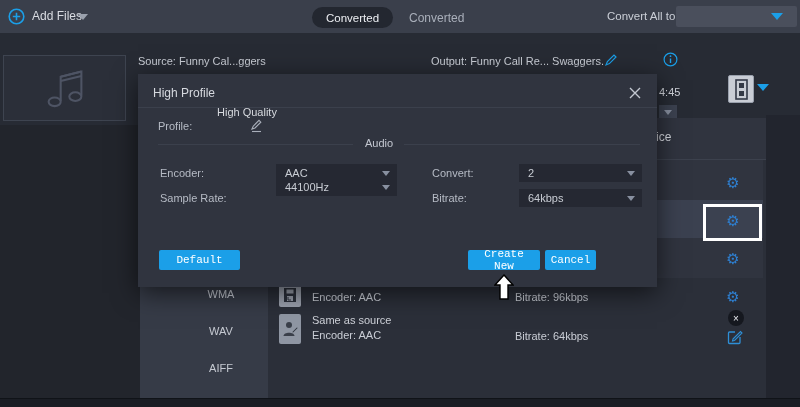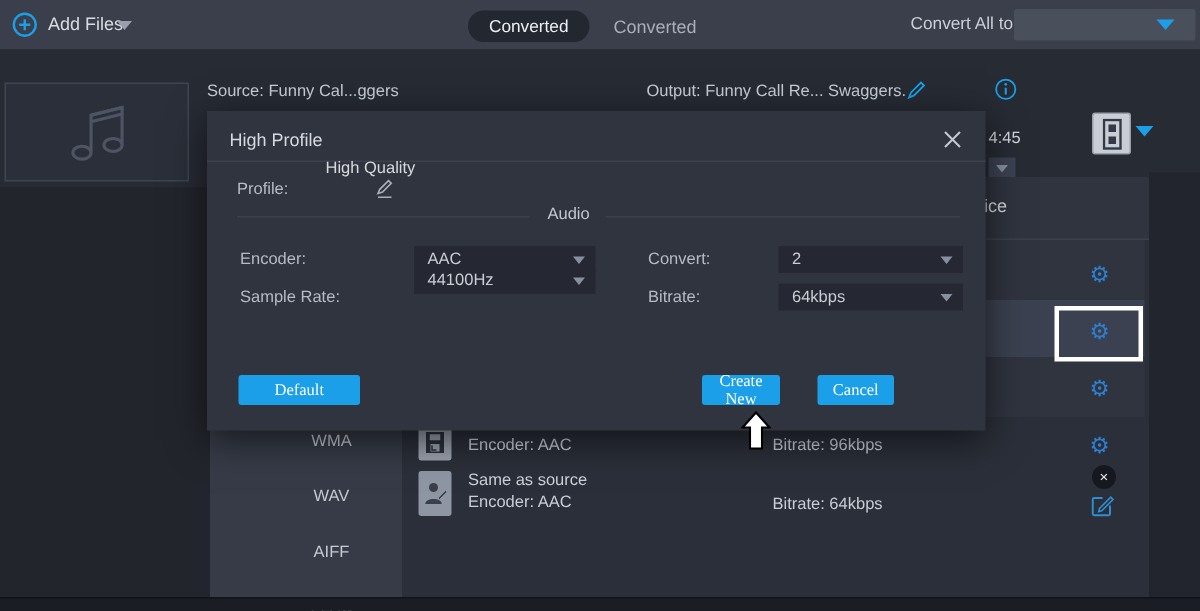--- a/index.html
+++ b/index.html
@@ -34,21 +34,21 @@
   .dialog{left:138px;top:74px;width:519px;height:213px;background:#30343F;
     box-shadow:0 6px 24px rgba(0,0,0,.6);z-index:20;}
   .dlg-sep{position:absolute;background:#3B404C;height:1px;}
   .lbl{color:#B6BBC5;}
   .val{color:#D7DADF;}
   .sel{position:absolute;height:18px;background:#252832;color:#C9CDD4;
     display:flex;align-items:center;padding-left:9px;cursor:pointer;}
   .sel .caret{position:absolute;right:7px;top:7px;}
   .btn{position:absolute;height:20px;background:#1B9FE8;color:#FFFFFF;border:none;
     border-radius:2px;font-size:11px;display:flex;align-items:center;justify-content:center;
-    cursor:pointer;font-family:Liberation Serif, serif;}
+    cursor:pointer;font-family:Liberation Mono, monospace;}
   .xbadge{width:16px;height:16px;border-radius:50%;background:#15181F;color:#E8EAEF;
     display:flex;align-items:center;justify-content:center;font-size:10px;cursor:pointer;}
   .arrow-annot{z-index:40;}
   .thumb{left:3px;top:55px;width:121px;height:64px;background:#2B2F39;border:1px solid #3E4450;
     display:flex;align-items:center;justify-content:center;}
   .filmbtn{left:728px;top:75px;width:24px;height:26px;background:#C9CDD5;border:1px solid #99A0AC;
     border-radius:2px;display:flex;align-items:center;justify-content:center;cursor:pointer;}
   .minidd{left:659px;top:105px;width:18px;height:14px;background:#3C4250;
     display:flex;align-items:center;justify-content:center;cursor:pointer;}
   .hdrband{left:400px;top:118px;width:366px;height:42px;background:#30343F;}
@@ -219,21 +219,21 @@
       <span class="txt">44100Hz</span>
       <span class="caret small"></span>
     </div>
     <div class="abs txt lbl" style="left:294px;top:118px;">Bitrate:</div>
     <div class="sel" style="left:381px;top:115px;width:114px;">
       <span class="txt">64kbps</span>
       <span class="caret small"></span>
     </div>
 
     <button class="btn" style="left:21px;top:176px;width:81px;">Default</button>
-    <button class="btn" style="left:330px;top:176px;width:52px;">Create New</button>
+    <button class="btn" style="left:330px;top:176px;width:72px;">Create New</button>
     <button class="btn" style="left:407px;top:176px;width:51px;">Cancel</button>
   </div>
 
   <div class="abs arrow-annot" style="left:494px;top:274px;">
     <svg width="20" height="26" viewBox="0 0 20 26">
       <path d="M10 1 L19 11 L14 11 L14 25 L6 25 L6 11 L1 11 Z" fill="#FFFFFF" stroke="#000000" stroke-width="1.4"></path>
     </svg>
   </div>
 
 </div>

